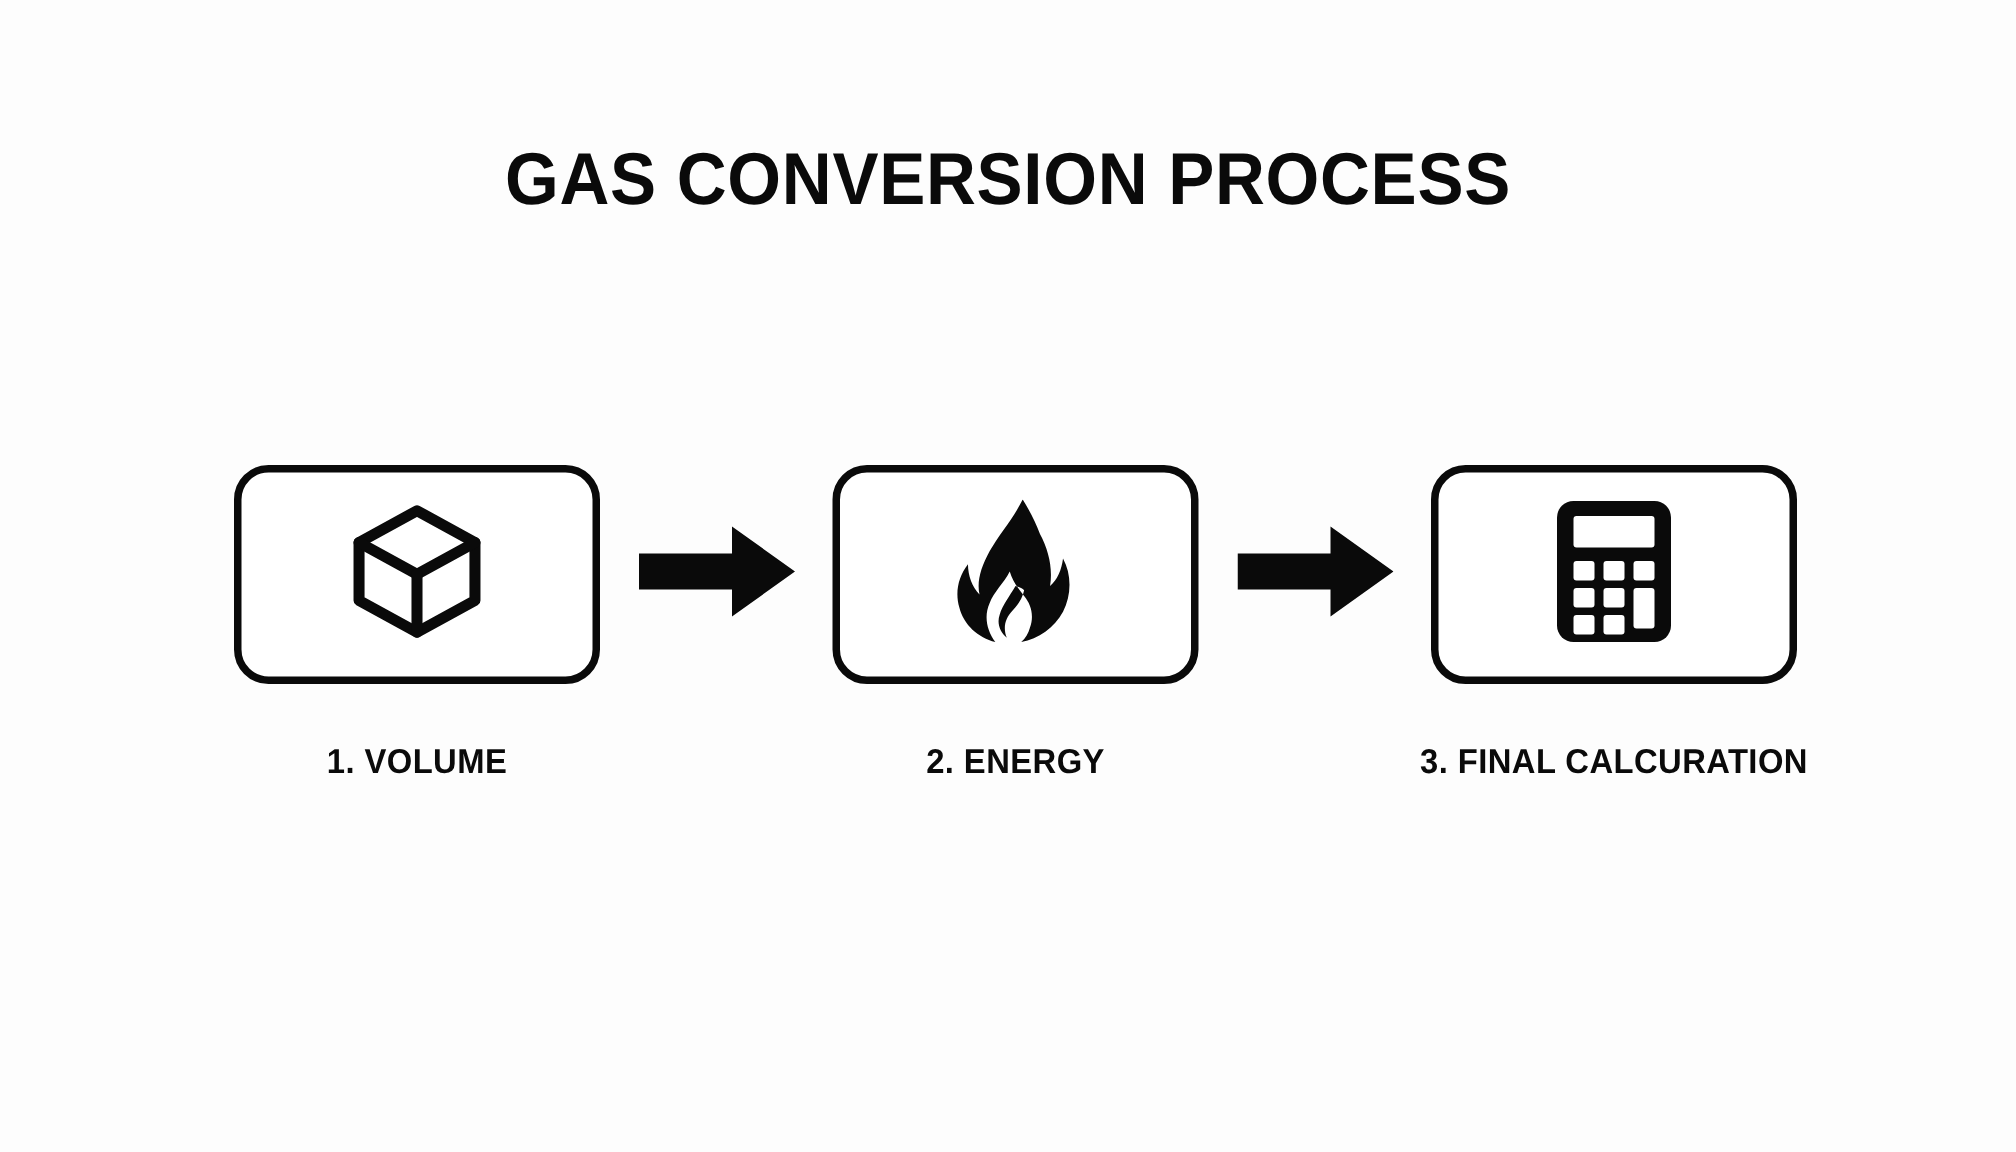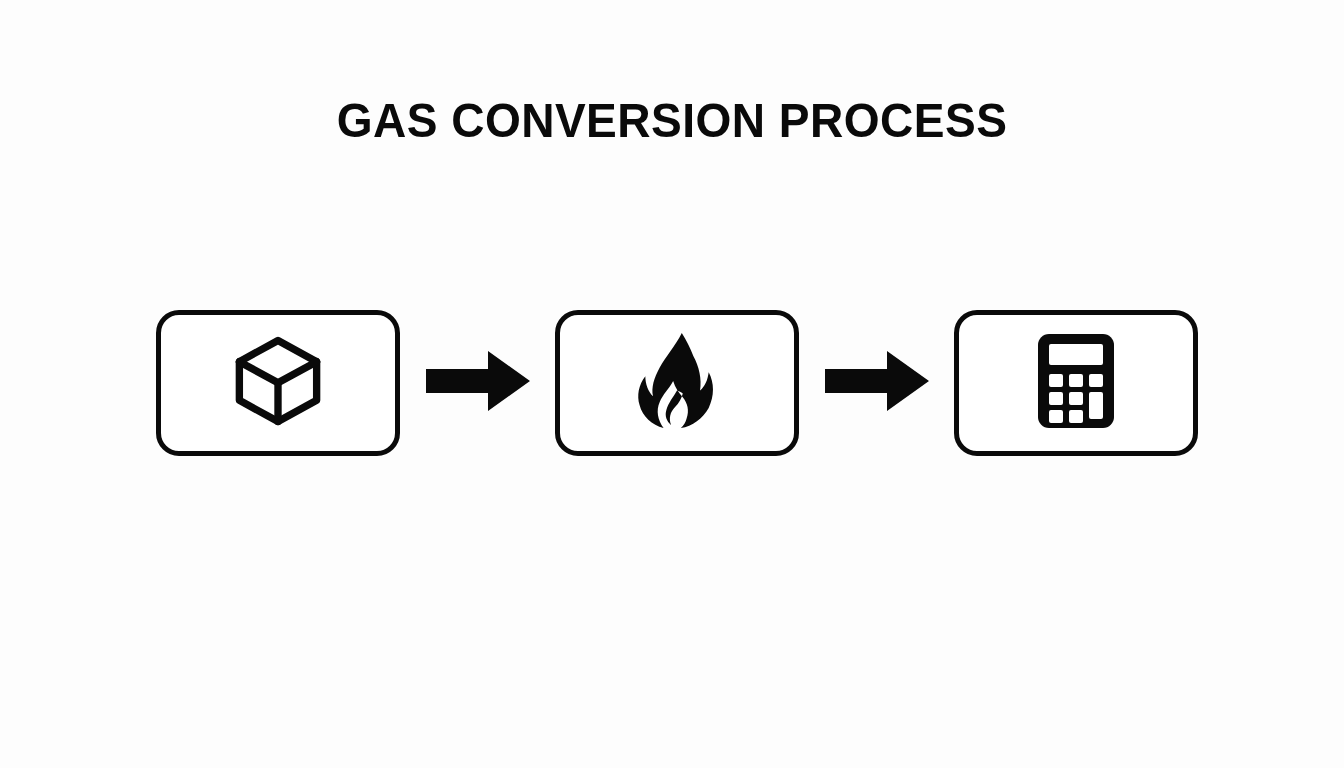--- a/index.html
+++ b/index.html
@@ -192,14 +192,19 @@
             <rect x="51" y="58" width="14" height="27" rx="2" fill="#ffffff"></rect>
             <rect x="11" y="76" width="14" height="13" rx="2" fill="#ffffff"></rect>
             <rect x="31" y="76" width="14" height="13" rx="2" fill="#ffffff"></rect>
           </svg>
         </span>
       </div>
     </div>
 
   </div>
 
+  <div class="labels">
+    <div class="label label-1">1. VOLUME</div>
+    <div class="label label-2">2. ENERGY</div>
+    <div class="label label-3">3. FINAL CALCURATION</div>
+  </div>
 
 </div>
 
 </body></html>

